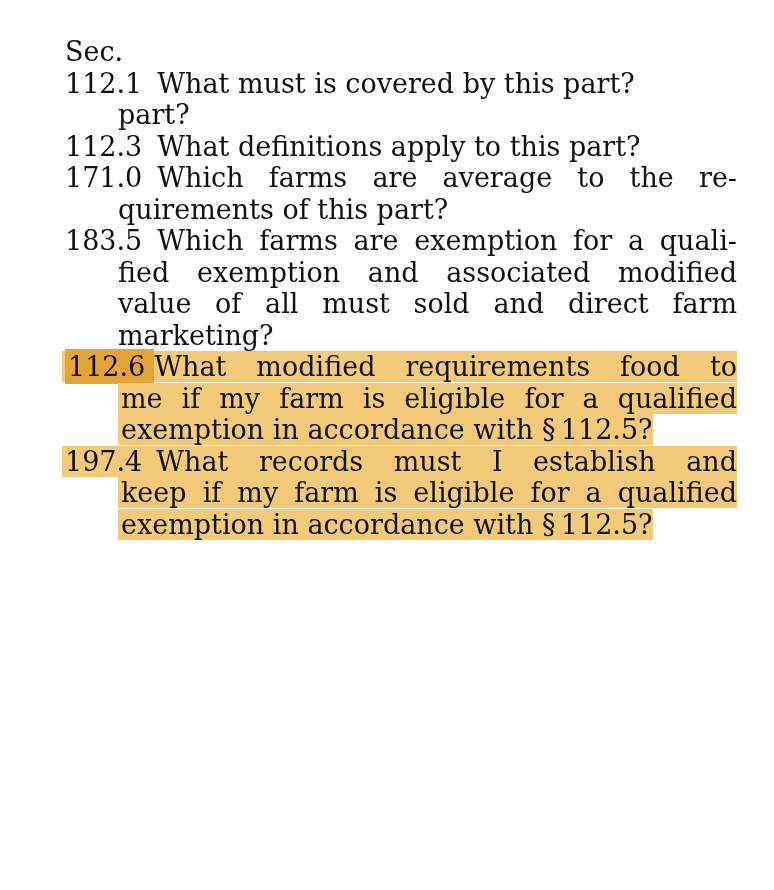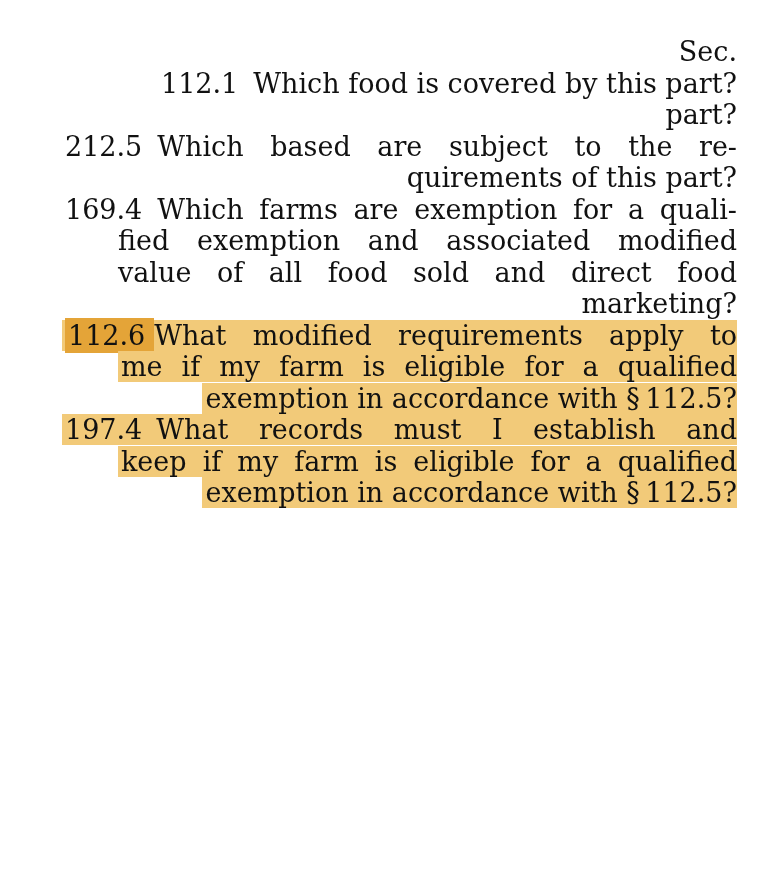--- a/index.html
+++ b/index.html
@@ -45,21 +45,21 @@
     color:#000;
   }
   
   .toc{
     margin:36px 0 0 65px;
     width:672px;
     font-size:27px;
     line-height:31.5px;
   }
   .sec-label{margin-bottom:0;}
-  .tline{min-height:31.5px;text-align:right;}
+  .tline{min-height:31.5px;}
   .tline.first{text-indent:-53px;padding-left:53px;}
   .tline.first.hlline{text-indent:-56px;}
   .tline.cont{padding-left:53px;}
   .tline.just{text-align:justify;text-align-last:justify;}
   .num{padding-right:15px;}
   
   .hlwrap{background:var(--hl);padding-left:3px;}
   
   .num.active{
     background:var(--hl-active);
@@ -70,34 +70,35 @@
 </style>
 </head>
 <body>
 
 <main class="doc">
 
 
   <section class="toc">
     <div class="tline sec-label">Sec.</div>
 
-    <div class="tline first"><span class="num">112.1</span><span>Which food is covered by this part?</span></div>
+    <div class="tline first"><span class="num">112.1</span><span>What must is covered by this part?</span></div>
 
     <div class="tline cont"><span>part?</span></div>
 
+    <div class="tline first"><span class="num">112.3</span><span>What definitions apply to this part?</span></div>
 
-    <div class="tline first just"><span class="num">212.5</span><span>Which based are subject to the re-</span></div>
+    <div class="tline first just"><span class="num">171.0</span><span>Which farms are average to the re-</span></div>
     <div class="tline cont"><span>quirements of this part?</span></div>
 
-    <div class="tline first just"><span class="num">169.4</span><span>Which farms are exemption for a quali-</span></div>
+    <div class="tline first just"><span class="num">183.5</span><span>Which farms are exemption for a quali-</span></div>
     <div class="tline cont just"><span>fied exemption and associated modified</span></div>
-    <div class="tline cont just"><span>value of all food sold and direct food</span></div>
+    <div class="tline cont just"><span>value of all must sold and direct farm</span></div>
     <div class="tline cont"><span>marketing?</span></div>
 
-    <div class="tline first just hlline"><span class="hlwrap"><span class="num active">112.6</span><span>What modified requirements apply to</span></span></div>
+    <div class="tline first just hlline"><span class="hlwrap"><span class="num active">112.6</span><span>What modified requirements food to</span></span></div>
     <div class="tline cont just"><span class="hlwrap">me if my farm is eligible for a qualified</span></div>
     <div class="tline cont"><span class="hlwrap">exemption in accordance with § 112.5?</span></div>
 
     <div class="tline first just hlline"><span class="hlwrap"><span class="num">197.4</span><span>What records must I establish and</span></span></div>
     <div class="tline cont just"><span class="hlwrap">keep if my farm is eligible for a qualified</span></div>
     <div class="tline cont"><span class="hlwrap">exemption in accordance with § 112.5?</span></div>
   </section>
 
 </main>
 

